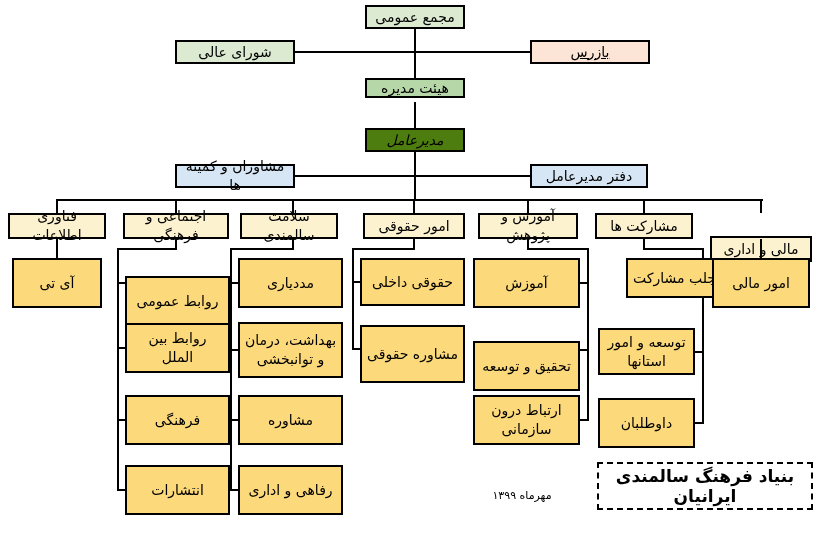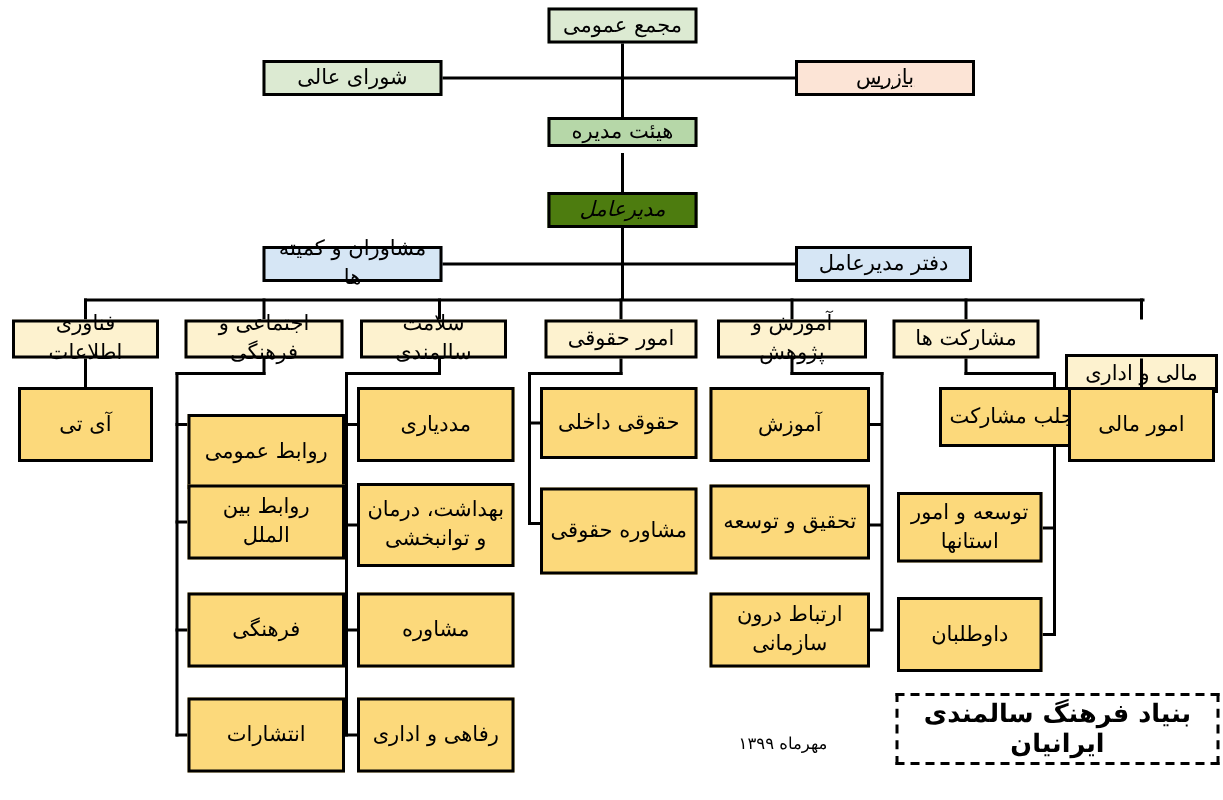--- a/index.html
+++ b/index.html
@@ -112,21 +112,21 @@
   <div class="box gold" style="left:360px;top:258px;width:105px;height:48px;">حقوقی داخلی</div>
   <div class="box gold" style="left:360px;top:325px;width:105px;height:58px;">مشاوره حقوقی</div>
 
   <div class="vl" style="left:527px;top:239px;height:11px;"></div>
   <div class="hl" style="left:527px;top:248px;width:62px;"></div>
   <div class="vl" style="left:587px;top:248px;height:173px;"></div>
   <div class="hl" style="left:580px;top:282px;width:8px;"></div>
   <div class="hl" style="left:580px;top:349px;width:8px;"></div>
   <div class="hl" style="left:580px;top:419px;width:8px;"></div>
   <div class="box gold" style="left:473px;top:258px;width:107px;height:50px;">آموزش</div>
-  <div class="box gold" style="left:473px;top:323px;width:107px;height:50px;">تحقیق و توسعه</div>
+  <div class="box gold" style="left:473px;top:341px;width:107px;height:50px;">تحقیق و توسعه</div>
   <div class="box gold" style="left:473px;top:395px;width:107px;height:50px;">ارتباط درون سازمانی</div>
 
   <div class="vl" style="left:643px;top:239px;height:11px;"></div>
   <div class="hl" style="left:643px;top:248px;width:61px;"></div>
   <div class="vl" style="left:702px;top:248px;height:176px;"></div>
   <div class="hl" style="left:695px;top:282px;width:8px;"></div>
   <div class="hl" style="left:695px;top:351px;width:8px;"></div>
   <div class="hl" style="left:695px;top:422px;width:8px;"></div>
   <div class="box gold" style="left:586px;top:258px;width:97px;height:40px;margin-left:40px;">جلب مشارکت</div>
   <div class="box gold" style="left:598px;top:328px;width:97px;height:47px;">توسعه و امور استانها</div>

